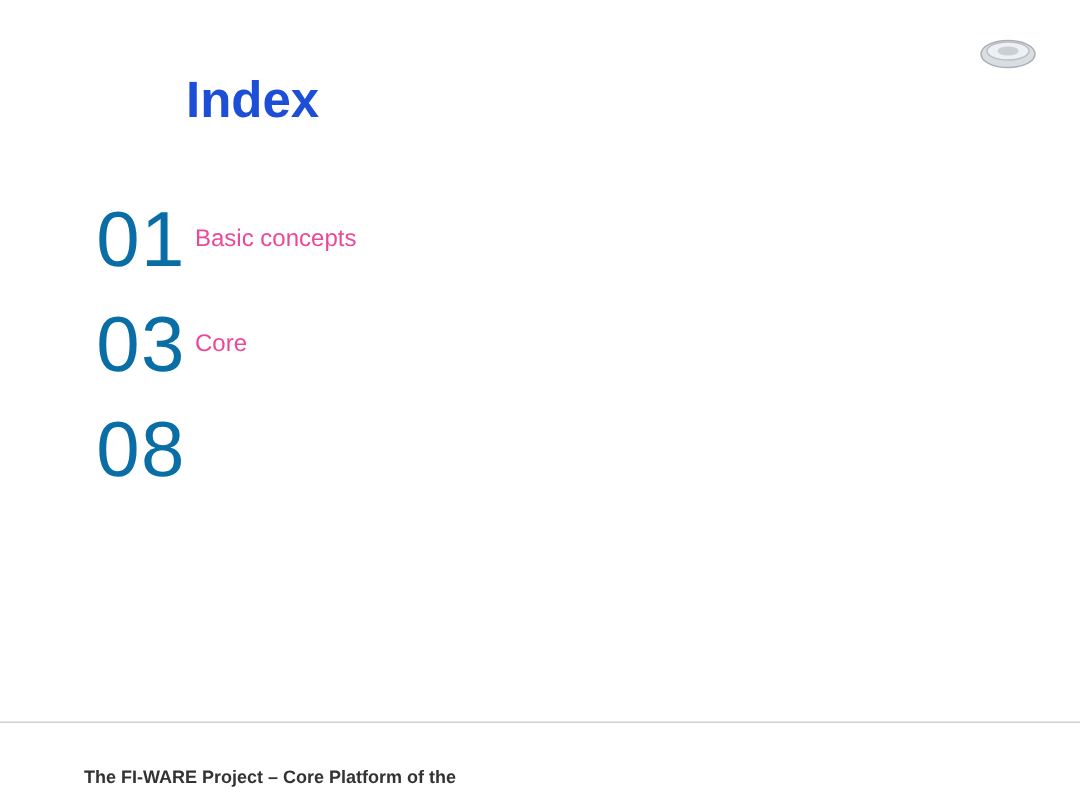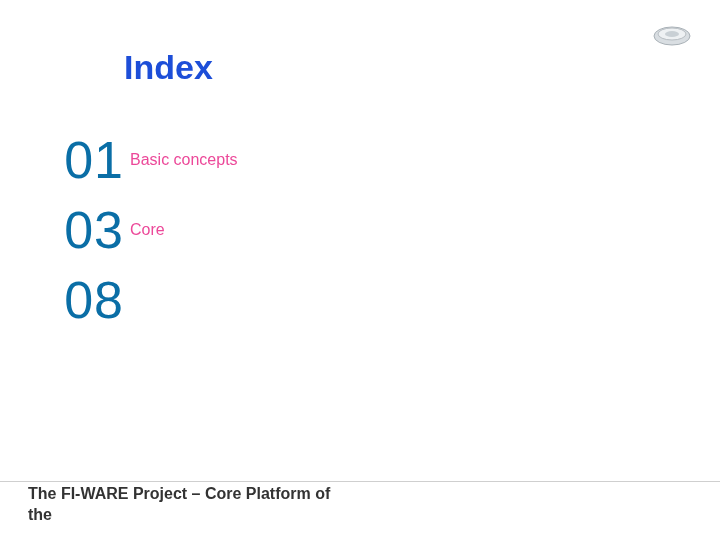--- a/index.html
+++ b/index.html
@@ -5,21 +5,21 @@
   * { margin: 0; padding: 0; box-sizing: border-box; }
   html, body { width: 720px; height: 540px; font-family: Arial, Helvetica, sans-serif; background: #ffffff; color: #333; }
   .slide { position: relative; width: 720px; height: 540px; }
   .logo { position: absolute; top: 22px; right: 28px; }
   .title { position: absolute; top: 48px; left: 124px; font-size: 34px; font-weight: bold; color: #1d4ed8; }
   .items { position: absolute; top: 130px; left: 42px; }
   .item { display: flex; align-items: center; margin-bottom: 10px; }
   .num { font-size: 52px; font-weight: 400; color: #0a6ea6; letter-spacing: 1px; width: 82px; text-align: right; font-family: Arial, sans-serif; }
   .label { font-size: 16px; color: #ec4899; margin-left: 6px; text-align: right; }
   .footer-line { position: absolute; left: 0; right: 0; bottom: 58px; height: 1px; background: #cfcfcf; }
-  .footer { position: absolute; left: 28px; bottom: 14px; font-size: 16px; font-weight: bold; color: #333; line-height: 1.35; max-width: 320px; }
+  .footer { position: absolute; left: 56px; bottom: 14px; font-size: 12px; font-weight: bold; color: #333; line-height: 1.35; max-width: 320px; }
 </style>
 </head>
 <body>
 
 <div class="slide">
 
   <div class="logo">
     <svg width="40" height="28" viewBox="0 0 40 28">
       <ellipse cx="20" cy="14" rx="18" ry="9" fill="#d9dee2" stroke="#a8b0b6" stroke-width="1"></ellipse>
       <ellipse cx="20" cy="12" rx="14" ry="6" fill="#eef1f3" stroke="#b8bec3" stroke-width="1"></ellipse>

